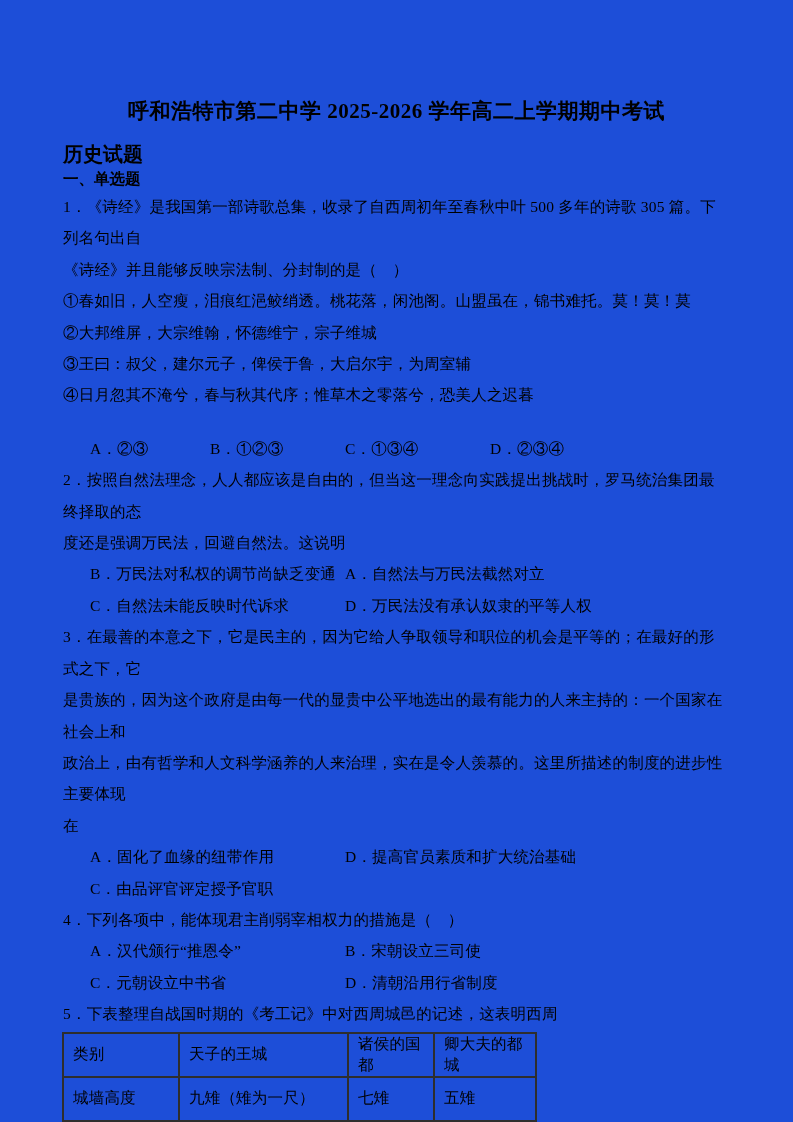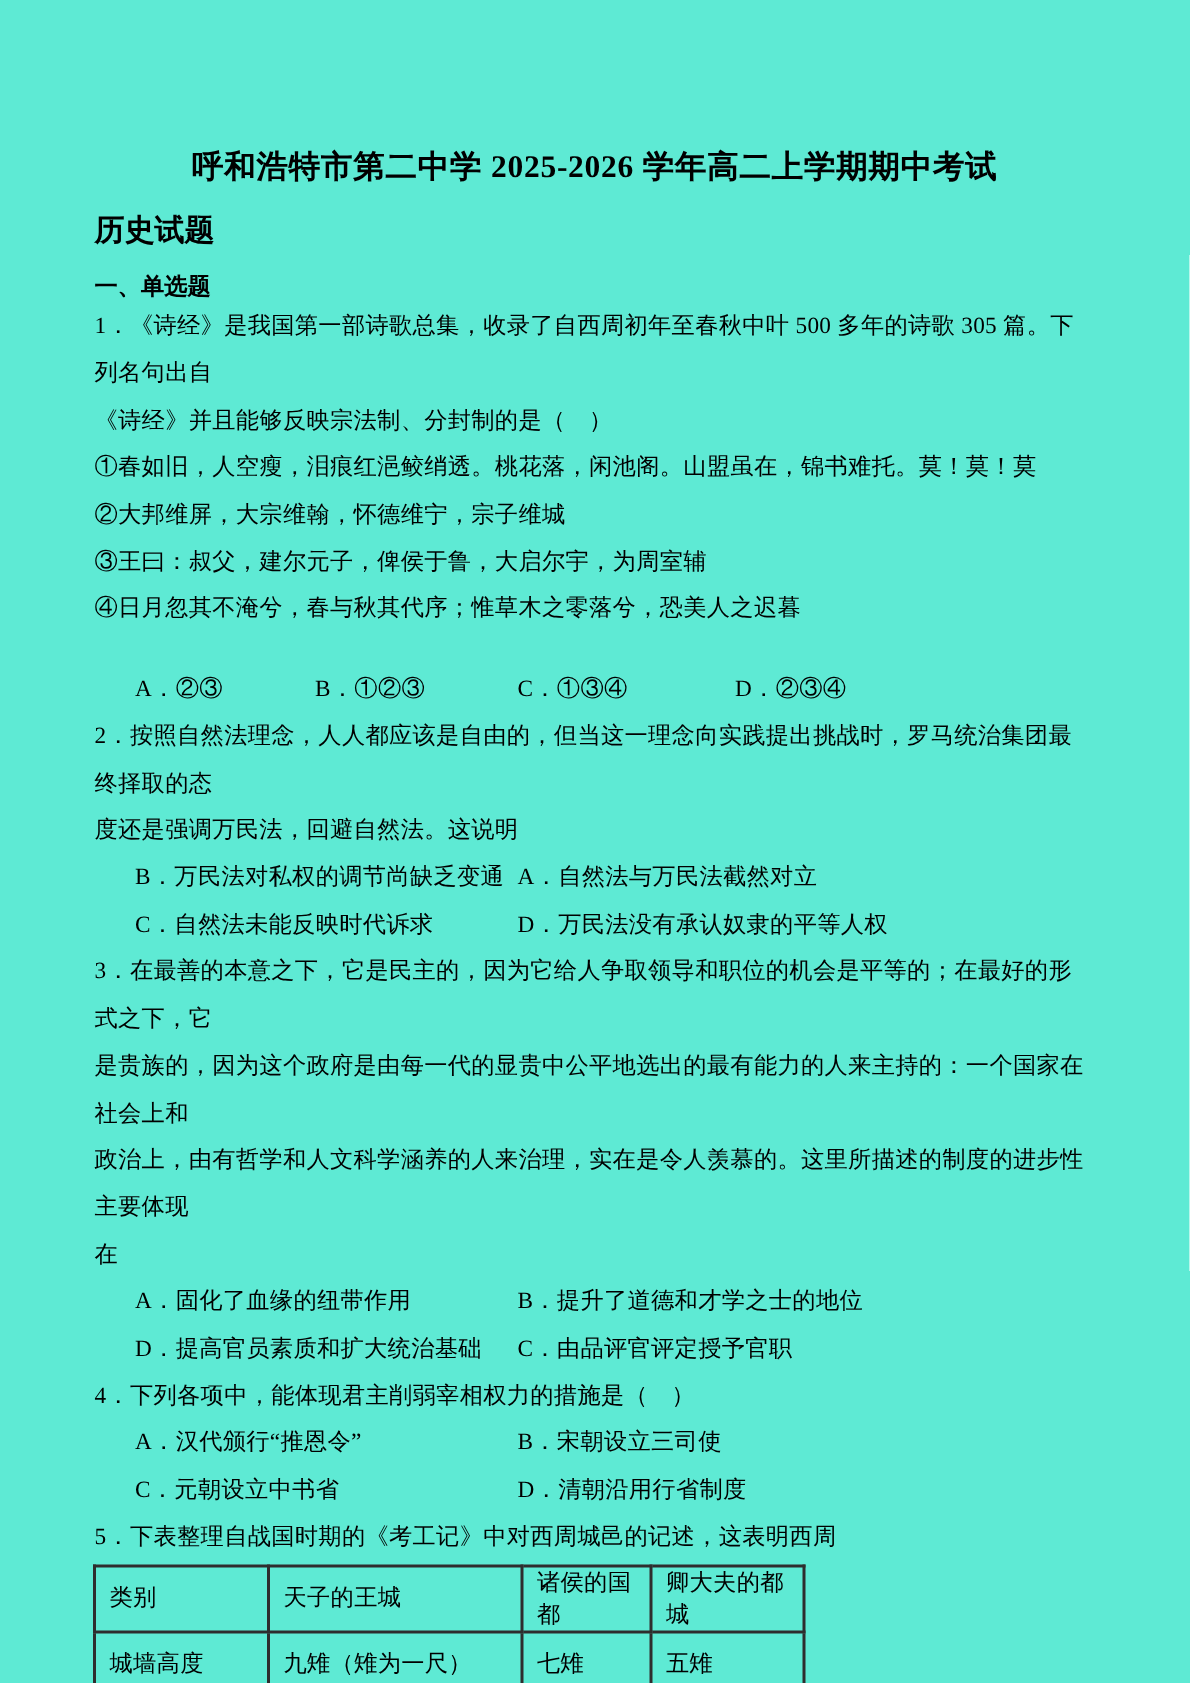--- a/index.html
+++ b/index.html
@@ -5,21 +5,21 @@
   html, body {
     margin: 0;
     padding: 0;
     background: #ffffff;
   }
   .page {
     position: relative;
     width: 793px;
     height: 1122px;
     margin: 0;
-    background: #5eead4;
+    background: #1d4ed8;
     color: #000000;
     font-family: "Liberation Serif", "DejaVu Serif", serif;
     box-sizing: border-box;
     padding: 0 63px;
     overflow: hidden;
   }
   .doc-title {
     margin: 0;
     padding-top: 96px;
     text-align: center;
@@ -28,22 +28,22 @@
     font-weight: bold;
     letter-spacing: 0.5px;
   }
   .doc-subtitle {
     margin: 14px 0 0 0;
     font-size: 20px;
     line-height: 28px;
     font-weight: bold;
   }
   .section-heading {
-    margin-top: 13px;
-    font-family: Liberation Serif, serif;
+    margin-top: 2px;
+    font-family: Liberation Mono, monospace;
     font-weight: bold;
     font-size: 15.5px;
     line-height: 21px;
   }
   .line, .stem {
     margin: 0;
     font-size: 15.5px;
     line-height: 31.4px;
     white-space: pre-line;
     letter-spacing: 0.2px;
@@ -110,21 +110,20 @@
     </div>
   </div>
 
   <div>
     <p class="stem">3．在最善的本意之下，它是民主的，因为它给人争取领导和职位的机会是平等的；在最好的形式之下，它
 是贵族的，因为这个政府是由每一代的显贵中公平地选出的最有能力的人来主持的：一个国家在社会上和
 政治上，由有哲学和人文科学涵养的人来治理，实在是令人羡慕的。这里所描述的制度的进步性主要体现
 在</p>
     <div class="opts opts-2">
       <span>A．固化了血缘的纽带作用</span>
-      <span>B．提升了道德和才学之士的地位</span>
       <span>D．提高官员素质和扩大统治基础</span>
       <span>C．由品评官评定授予官职</span>
     </div>
   </div>
 
   <div>
     <p class="stem">4．下列各项中，能体现君主削弱宰相权力的措施是（　）</p>
     <div class="opts opts-2">
       <span>A．汉代颁行“推恩令”</span>
       <span>B．宋朝设立三司使</span>

